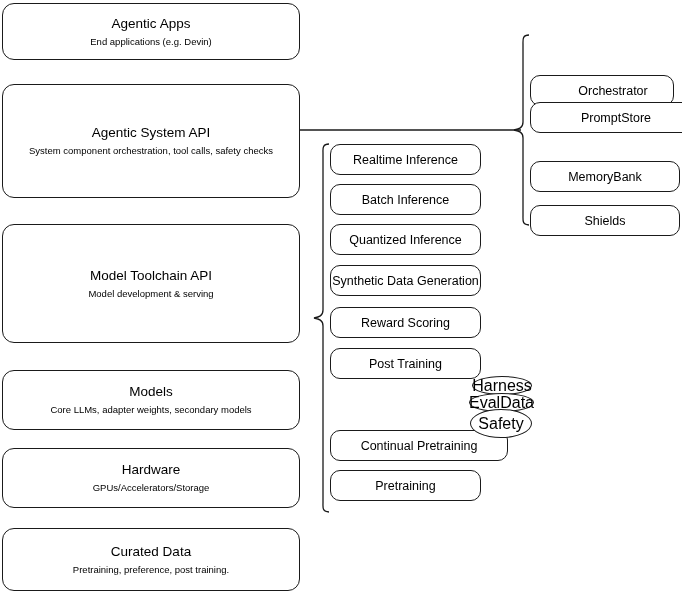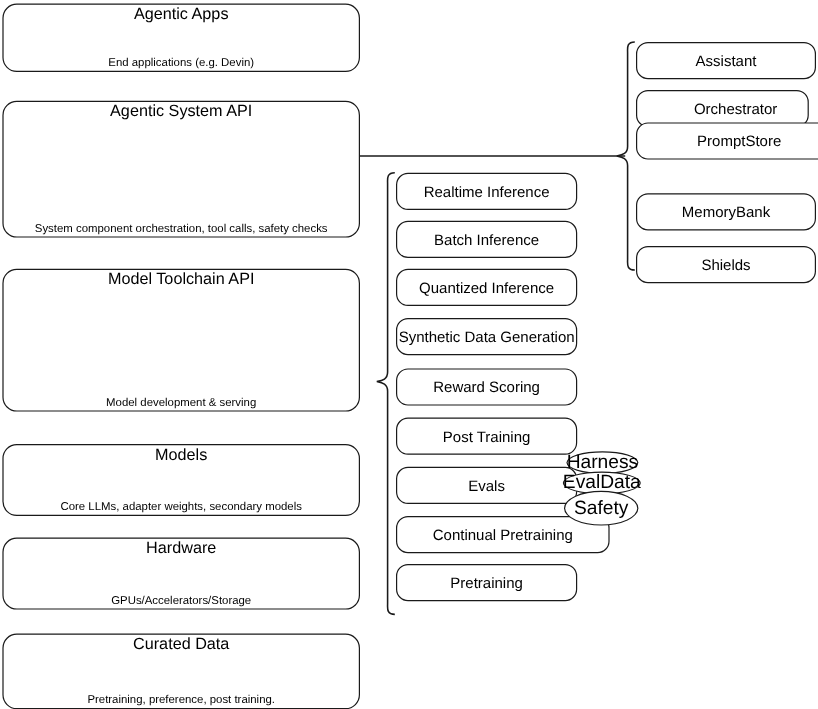--- a/index.html
+++ b/index.html
@@ -38,21 +38,21 @@
     white-space: nowrap;
   }
   .box .sub {
     font-size: 9.5px;
     color: #000000;
     margin-top: 3px;
     white-space: nowrap;
   }
   
   .layer-box {
-    justify-content: space-between;
+    justify-content: center;
   }
   .pill {
     position: absolute;
     box-sizing: border-box;
     border: 1.3px solid #1a1a1a;
     border-radius: 10px;
     background: #ffffff;
     display: flex;
     align-items: center;
     justify-content: center;
@@ -152,43 +152,37 @@
   </div>
   <div class="pill" style="left:330px; top:265px; width:151px; height:31px;">
     <span>Synthetic Data Generation</span>
   </div>
   <div class="pill" style="left:330px; top:307px; width:151px; height:31px;">
     <span>Reward Scoring</span>
   </div>
   <div class="pill" style="left:330px; top:348px; width:151px; height:31px;">
     <span>Post Training</span>
   </div>
-  <div class="pill" style="left:330px; top:389px; width:151px; height:31px;">
-    <span>Evals</span>
-  </div>
   <div class="pill" style="left:330px; top:430px; width:178px; height:31px;text-align:center;">
     <span>Continual Pretraining</span>
   </div>
   <div class="pill" style="left:330px; top:470px; width:151px; height:31px;">
     <span>Pretraining</span>
   </div>
 
   <div class="badge" style="left:472px; top:376px; width:60px; height:19px;">
     <span>Harness</span>
   </div>
   <div class="badge" style="left:469px; top:393px; width:65px; height:19px;">
     <span>EvalData</span>
   </div>
   <div class="badge" style="left:470px; top:409px; width:62px; height:29px;">
     <span>Safety</span>
   </div>
 
-  <div class="pill" style="left:530px; top:35px; width:150px; height:31px;">
-    <span>Assistant</span>
-  </div>
   <div class="pill" style="left:530px; top:75px; width:144px; height:31px;padding-left:22px;">
     <span>Orchestrator</span>
   </div>
   <div class="pill" style="left:530px; top:102px; width:172px; height:31px;">
     <span>PromptStore</span>
   </div>
   <div class="pill" style="left:530px; top:161px; width:150px; height:31px;">
     <span>MemoryBank</span>
   </div>
   <div class="pill" style="left:530px; top:205px; width:150px; height:31px;">

